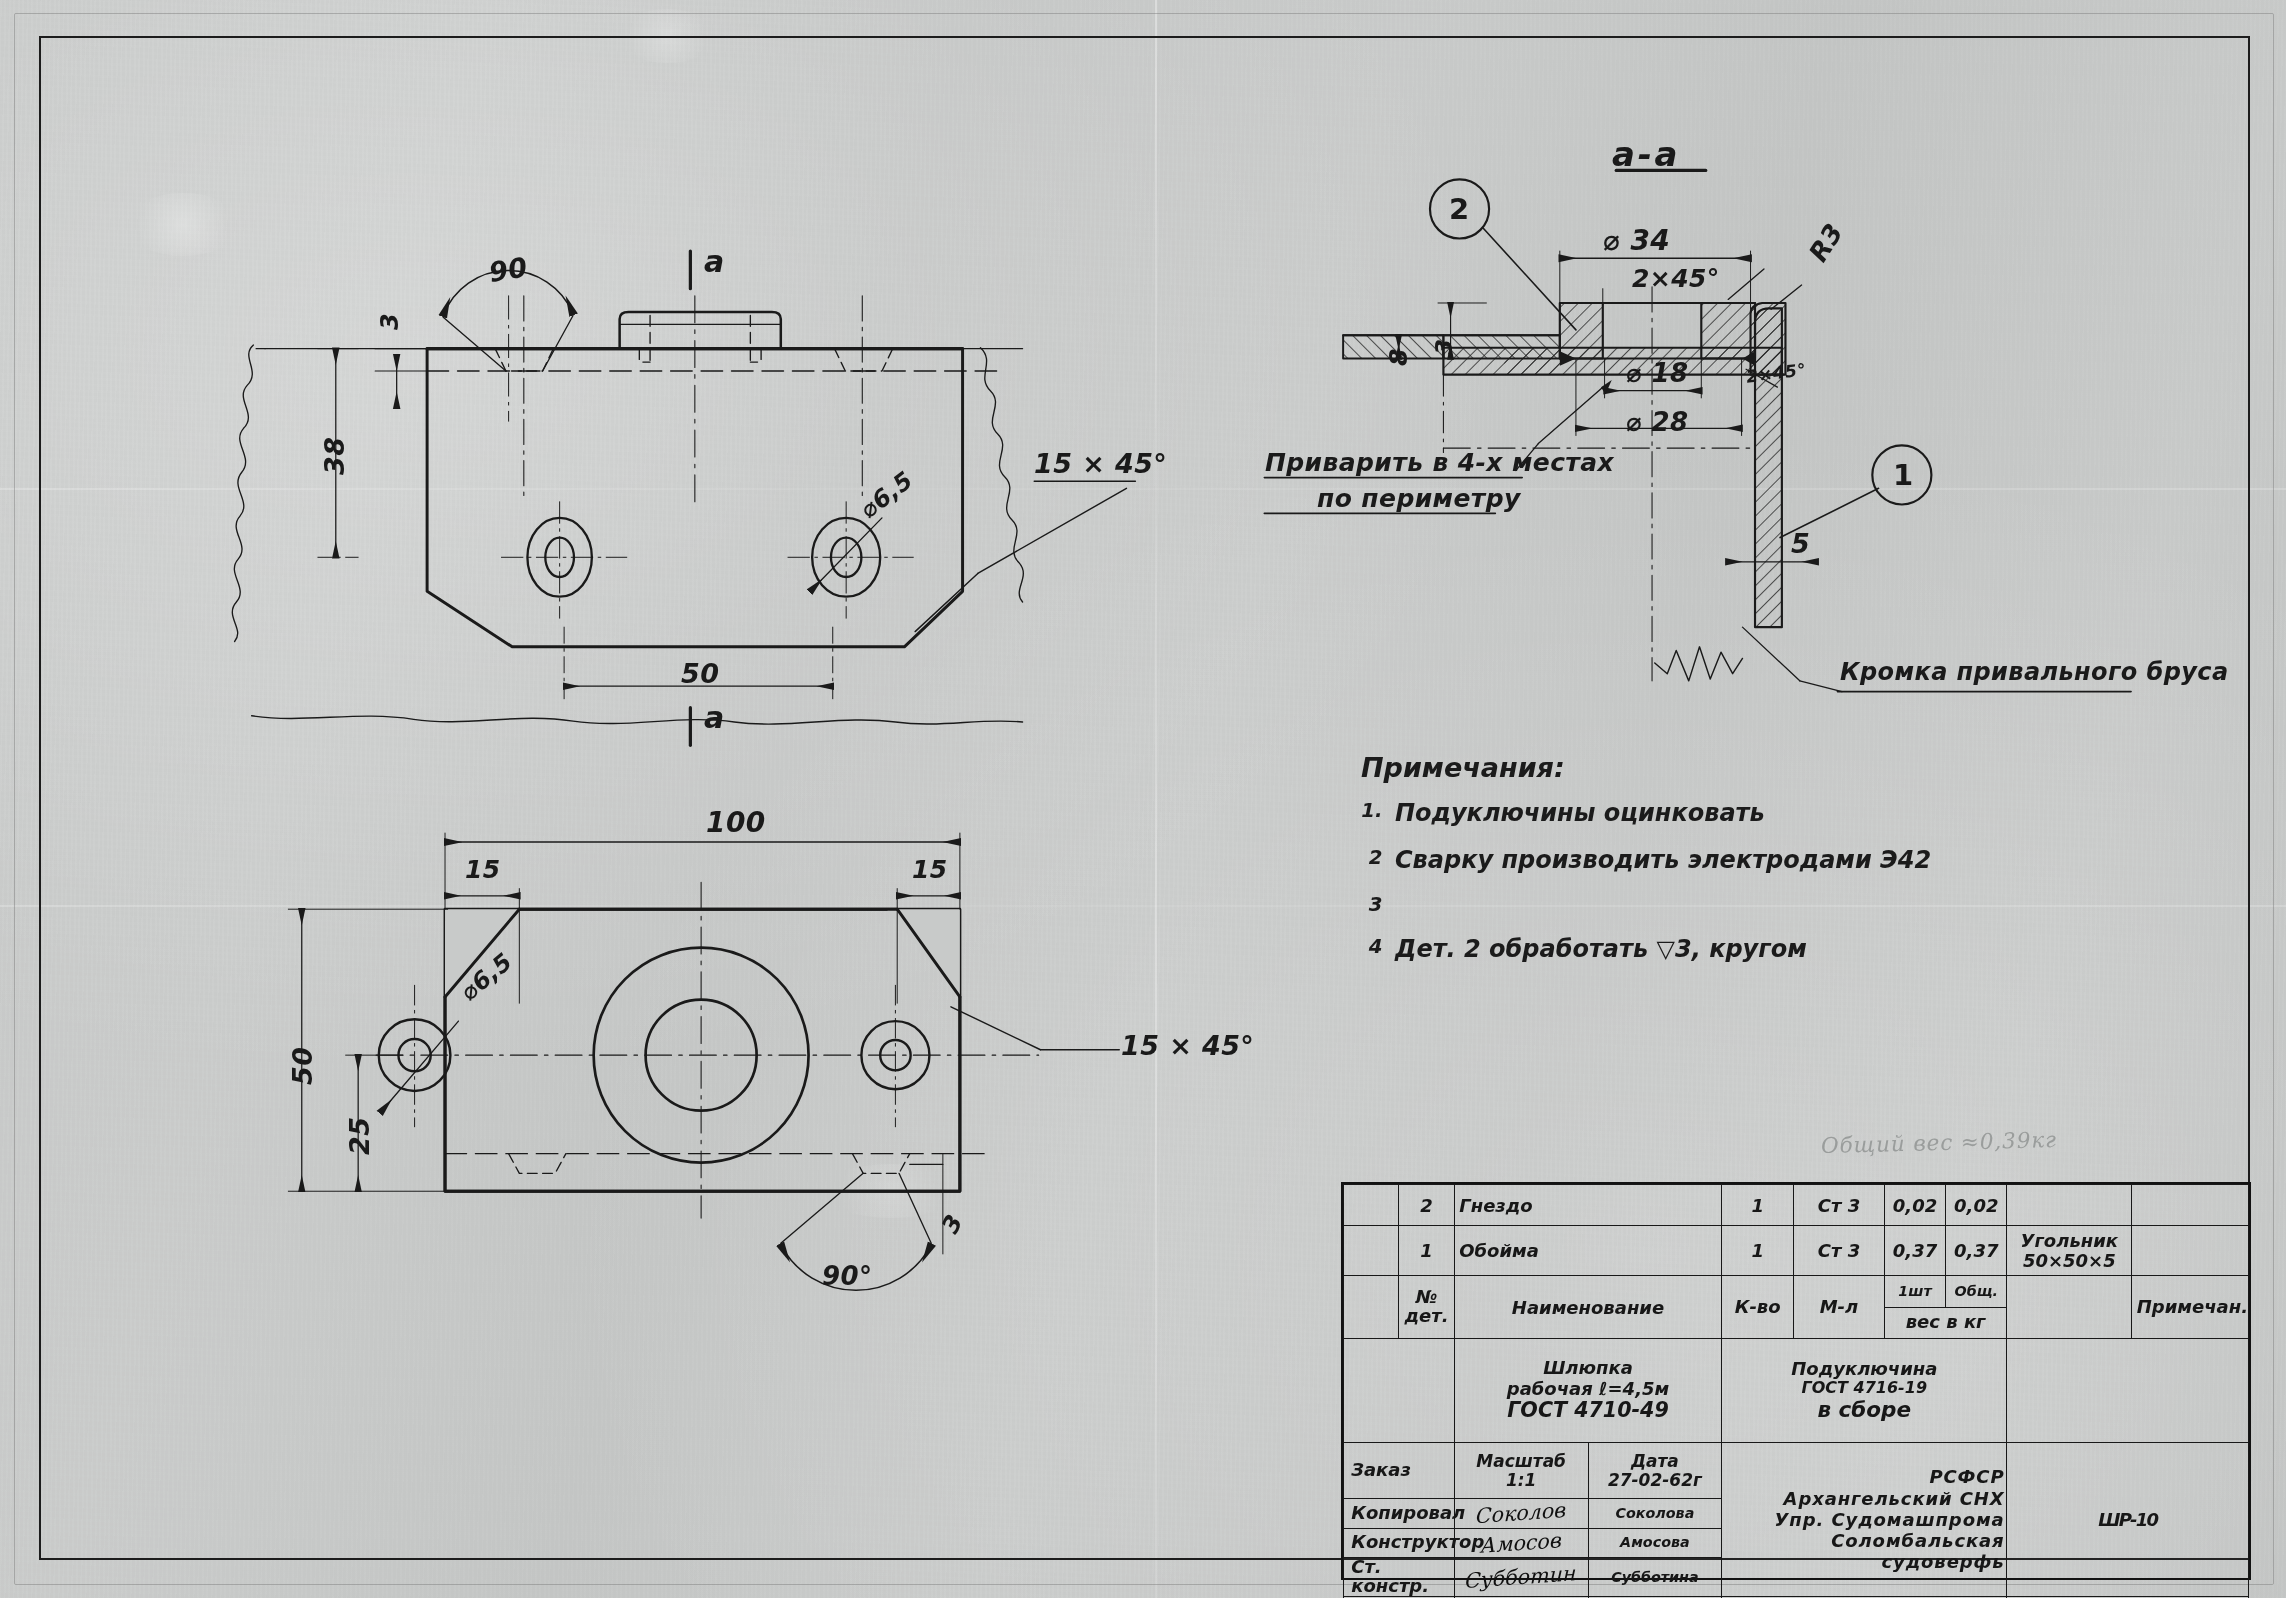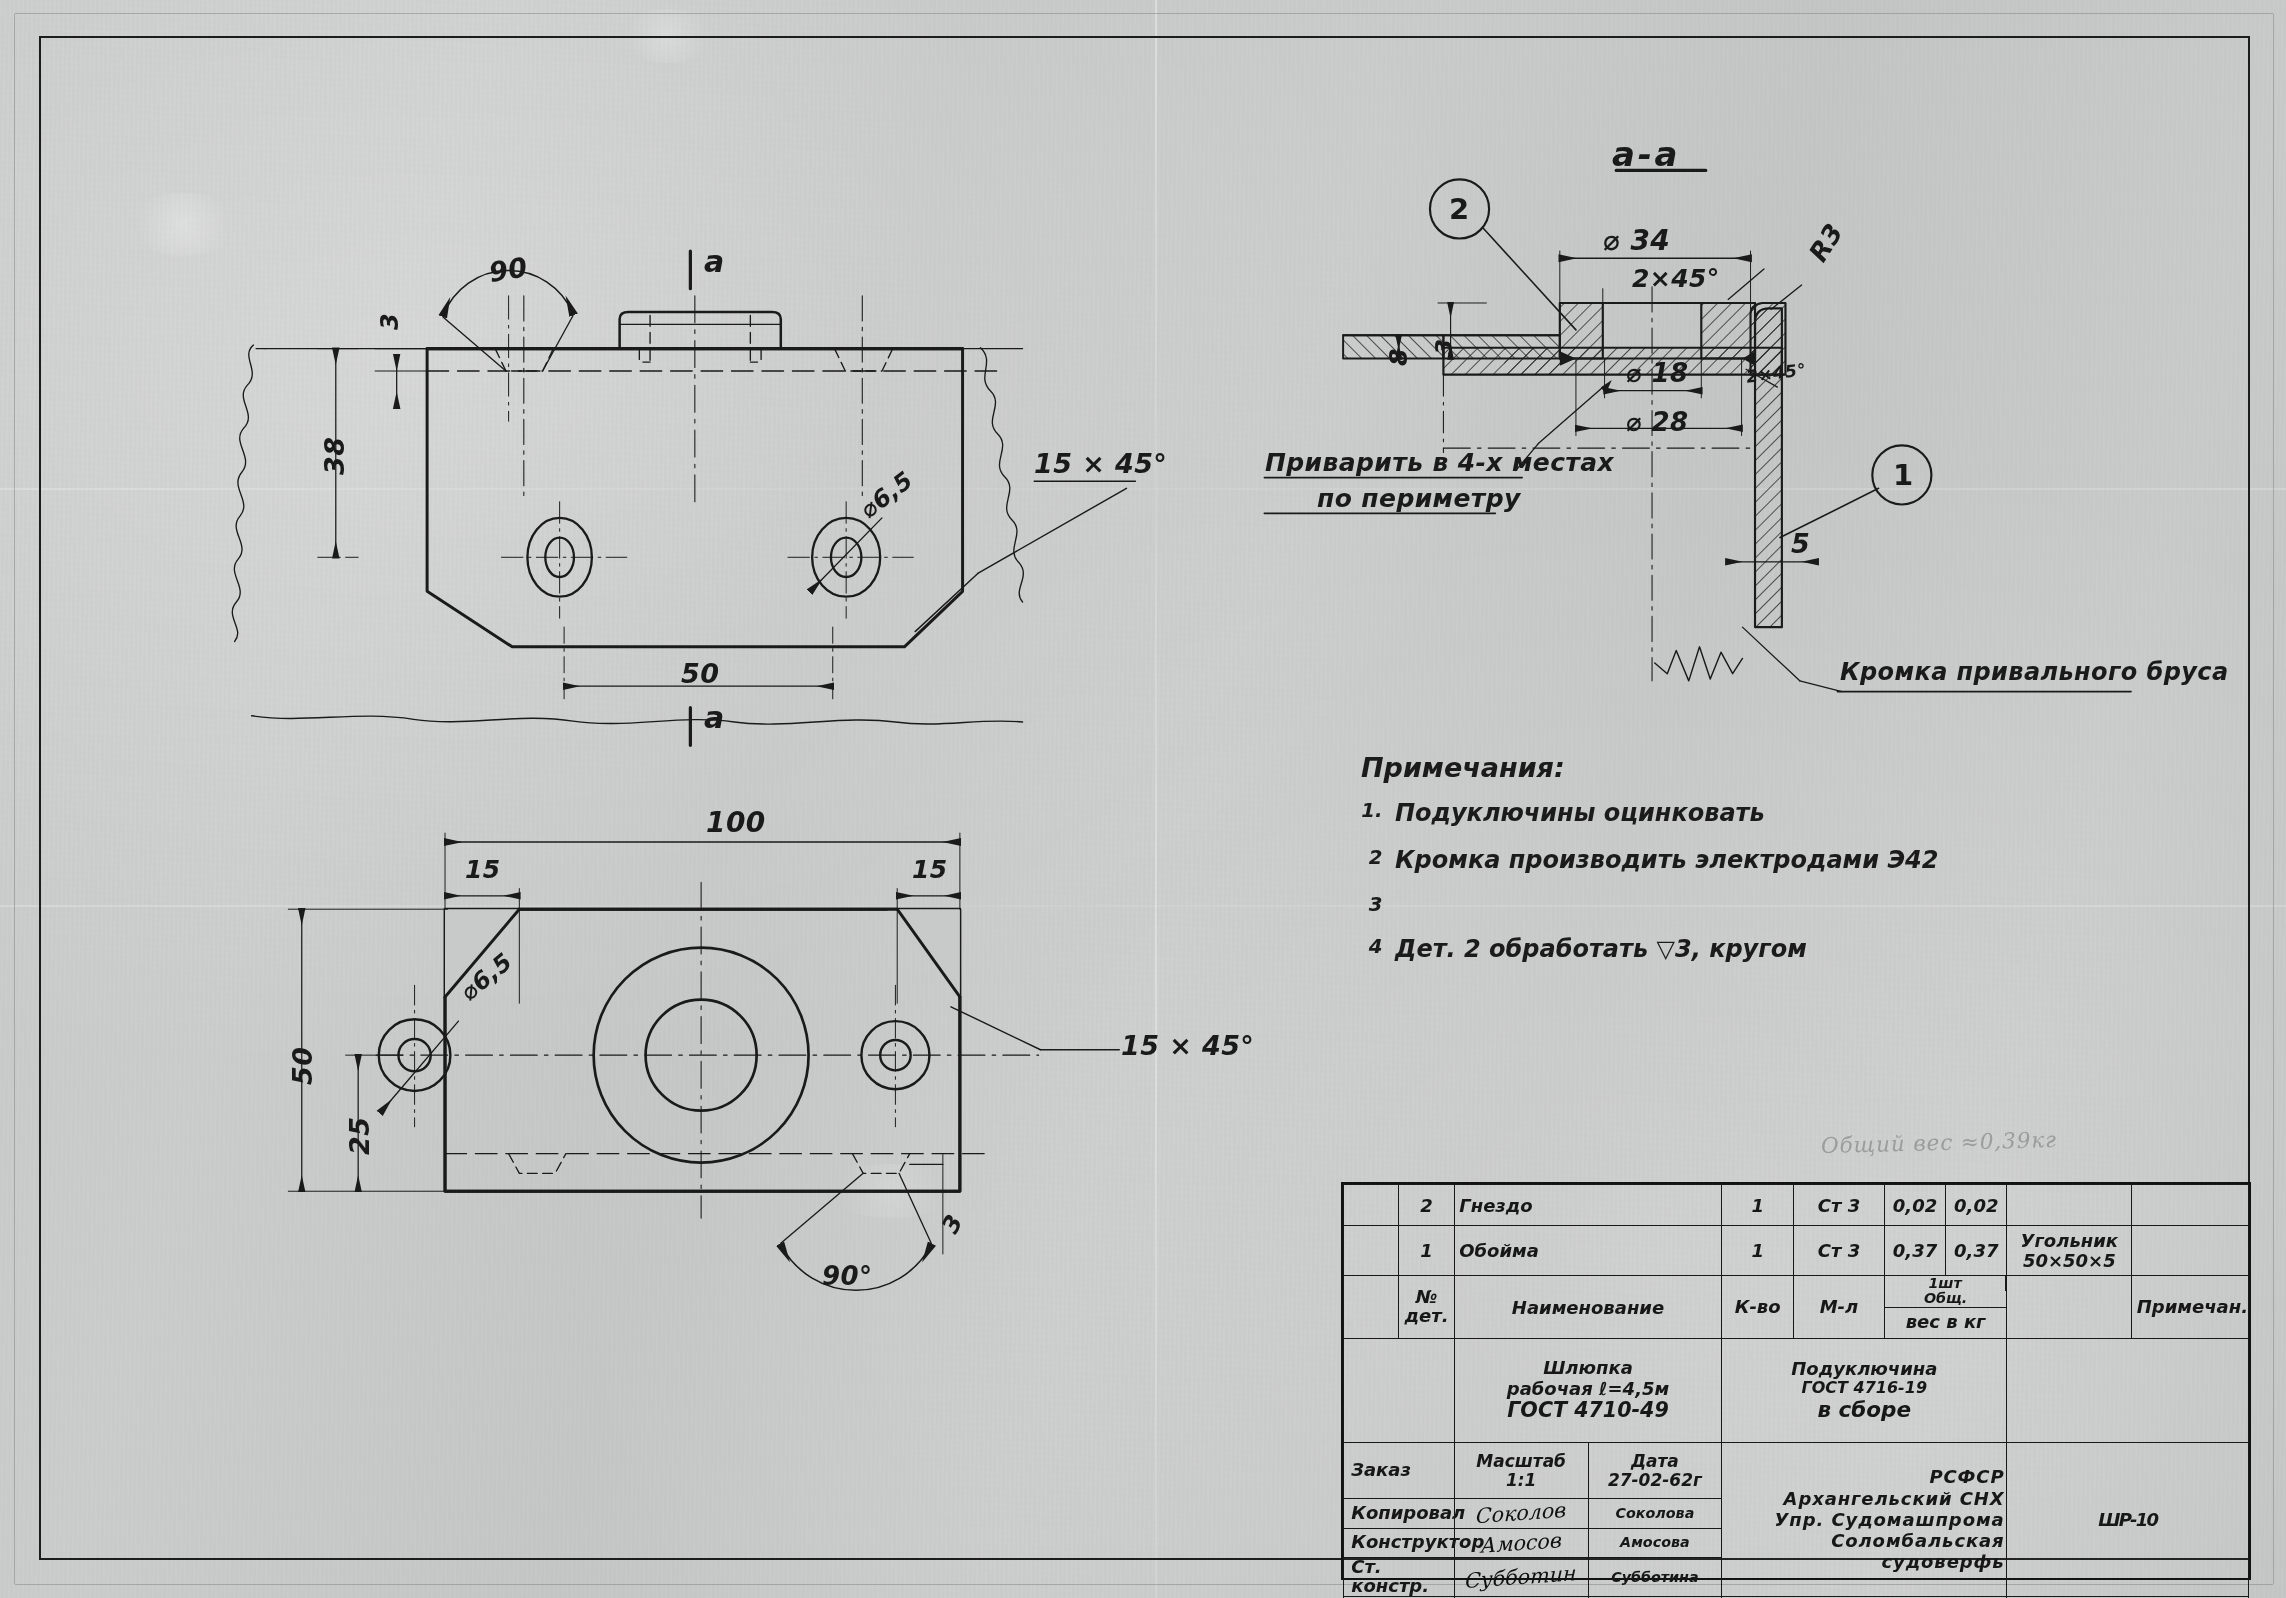--- a/index.html
+++ b/index.html
@@ -356,21 +356,21 @@
 
   <div id="notes">
     <div class="nt-title">Примечания:</div>
     <ol>
       <li>
         <span class="num">1.</span>
         <span>Подуключины  оцинковать</span>
       </li>
       <li>
         <span class="num">2</span>
-        <span>Кромка производить электродами Э42</span>
+        <span>Сварку производить электродами Э42</span>
       </li>
       <li>
         <span class="num">3</span>
       </li>
       <li>
         <span class="num">4</span>
         <span>Дет. 2  обработать  ▽3, кругом</span>
       </li>
     </ol>
   </div>
@@ -428,21 +428,21 @@
             <div>№</div>
             <div>дет.</div>
           </div>
         </td>
         <td class="thick-t ctr">Наименование</td>
         <td class="thick-t ctr small">К-во</td>
         <td class="thick-t ctr small">М-л</td>
         <td class="thick-t wtcell" colspan="2">
           <div class="wtsplit">
             <div class="r1">
-              <div class="halfcell" style="width:100%;flex-direction:column;">
+              <div class="halfcell" style="width:100%;">
                 <div class="tiny">1шт</div>
                 <div class="tiny">Общ.</div>
               </div>
             </div>
             <div class="r2 tiny">вес в кг</div>
           </div>
         </td>
         <td class="thick-t ctr small wtcell">
           <div style="text-align:center;line-height:1.1;">
             <div></div>

